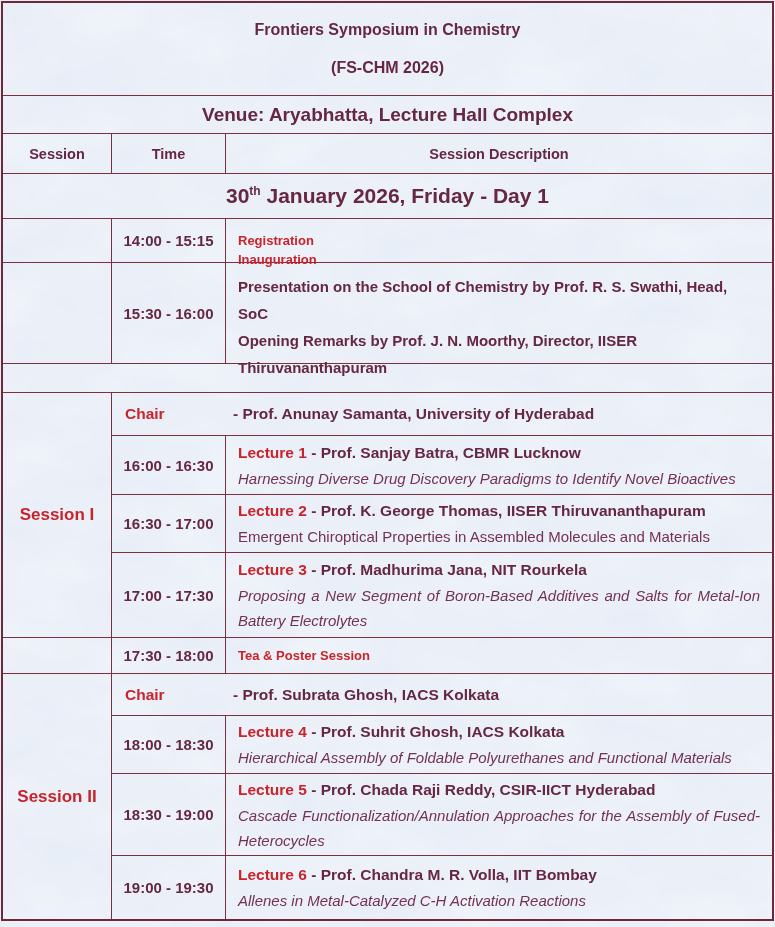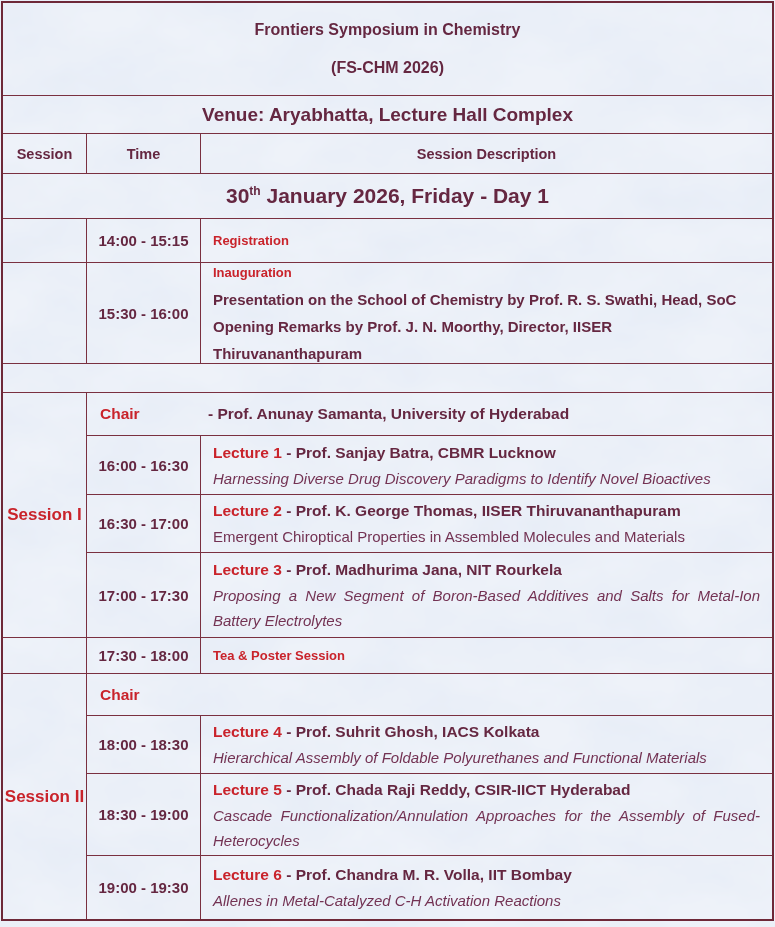--- a/index.html
+++ b/index.html
@@ -20,21 +20,21 @@
   }
   .bg{position:absolute;left:0;top:0;z-index:0;}
   .tbl{
     position:absolute;left:1px;top:1px;width:773px;height:920px;
     border:2px solid var(--border-strong);
     display:flex;flex-direction:column;z-index:1;
   }
   .r{display:flex;border-bottom:1px solid var(--border);}
   .sr{display:flex;border-bottom:1px solid var(--border);}
   .banner{flex-direction:column;align-items:center;justify-content:center;text-align:center;}
-  .c-session{width:84px;border-right:1px solid var(--border);display:flex;align-items:center;justify-content:center;}
+  .c-session{width:109px;border-right:1px solid var(--border);display:flex;align-items:center;justify-content:center;}
   .c-time{
     width:114px;border-right:1px solid var(--border);
     display:flex;align-items:center;justify-content:center;
     font-weight:700;font-size:15px;color:var(--maroon);
   }
   .c-desc{flex:1;display:flex;flex-direction:column;justify-content:center;padding:2px 12px;}
   .c-head{display:flex;align-items:center;justify-content:center;font-weight:700;font-size:14.5px;color:var(--maroon);}
   .grp{display:flex;}
   .grp-right{flex:1;display:flex;flex-direction:column;}
   .chair-row{display:flex;align-items:center;padding-left:13px;font-weight:700;font-size:15.5px;color:var(--maroon);border-bottom:1px solid var(--border);gap:32px;}
@@ -164,21 +164,21 @@
       <div class="redtitle">Tea &amp; Poster Session</div>
     </div>
   </div>
 
   <div class="grp grp2">
     <div class="c-session">
       <span class="session-label">Session II</span>
     </div>
     <div class="grp-right">
       <div class="chair-row h-chair2">
-        <span class="red">Chair</span>&nbsp;
+        <span class="red">Chair</span>&nbsp;<span>- Prof. Subrata Ghosh, IACS Kolkata</span>
       </div>
       <div class="sr h-l4">
         <div class="c-time">18:00 - 18:30</div>
         <div class="c-desc">
           <div class="head"><span class="red">Lecture 4</span> <span>- Prof. Suhrit Ghosh, IACS Kolkata</span></div>
           <div class="sub it">Hierarchical Assembly of Foldable Polyurethanes and Functional Materials</div>
         </div>
       </div>
       <div class="sr h-l5">
         <div class="c-time">18:30 - 19:00</div>

